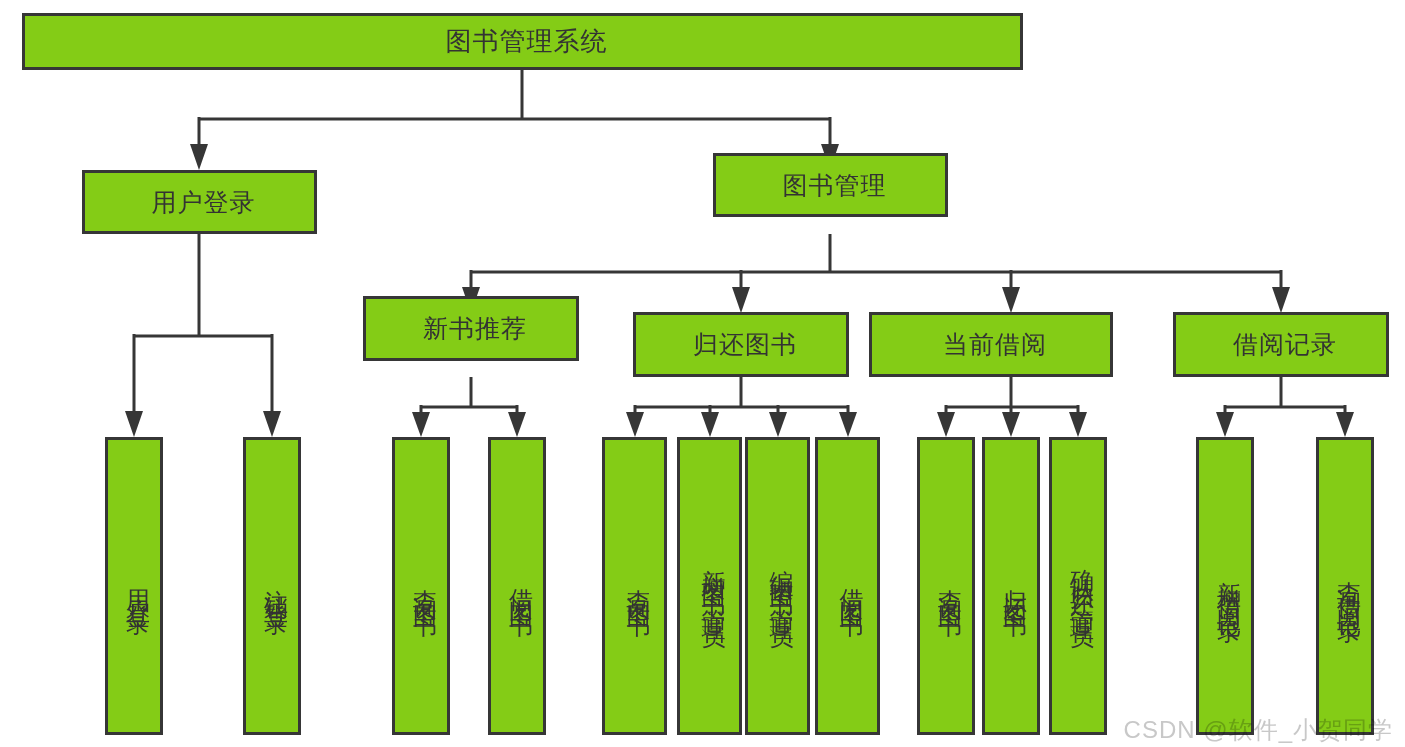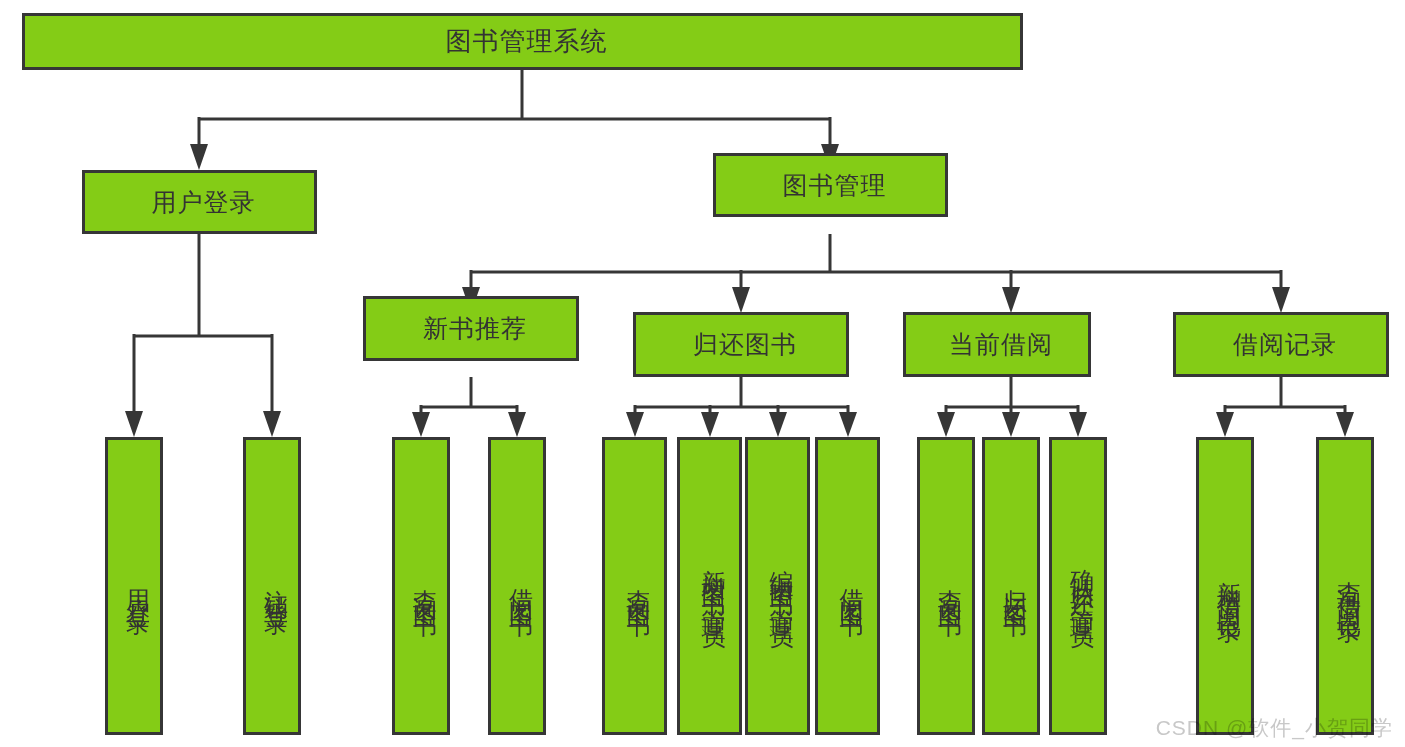--- a/index.html
+++ b/index.html
@@ -58,21 +58,21 @@
     text-orientation: upright;
     font-size: 24px;
     letter-spacing: 8px;
     white-space: normal;
     line-height: 1;
   }
   .watermark {
     position: absolute;
     top: 714px;
     right: 12px;
-    font-size: 21px;
+    font-size: 24px;
     color: var(--watermark);
     letter-spacing: 1px;
     mix-blend-mode: multiply;
     z-index: 5;
     white-space: nowrap;
   }
 </style>
 </head>
 <body>
 
@@ -114,21 +114,21 @@
     <polygon points="1336,412 1354,412 1345,437"></polygon>
   </svg>
 
   <div class="node root" style="left:22px;top:13px;width:1001px;height:57px">图书管理系统</div>
 
   <div class="node" style="left:82px;top:170px;width:235px;height:64px">用户登录</div>
   <div class="node" style="left:713px;top:153px;width:235px;height:64px">图书管理</div>
 
   <div class="node" style="left:363px;top:296px;width:216px;height:65px">新书推荐</div>
   <div class="node" style="left:633px;top:312px;width:216px;height:65px">归还图书</div>
-  <div class="node" style="left:903px;top:312px;width:188px;height:65px">当前借阅</div>
+  <div class="node" style="left:869px;top:312px;width:244px;height:65px">当前借阅</div>
   <div class="node" style="left:1173px;top:312px;width:216px;height:65px">借阅记录</div>
 
   <div class="node leaf" style="left:105px;top:437px;width:58px;height:298px">用户登录</div>
   <div class="node leaf" style="left:243px;top:437px;width:58px;height:298px">注销登录</div>
 
   <div class="node leaf" style="left:392px;top:437px;width:58px;height:298px">查询图书</div>
   <div class="node leaf" style="left:488px;top:437px;width:58px;height:298px">借阅图书</div>
 
   <div class="node leaf" style="left:602px;top:437px;width:65px;height:298px">查询图书</div>
   <div class="node leaf" style="left:677px;top:437px;width:65px;height:298px">新增图书（管理员）</div>

